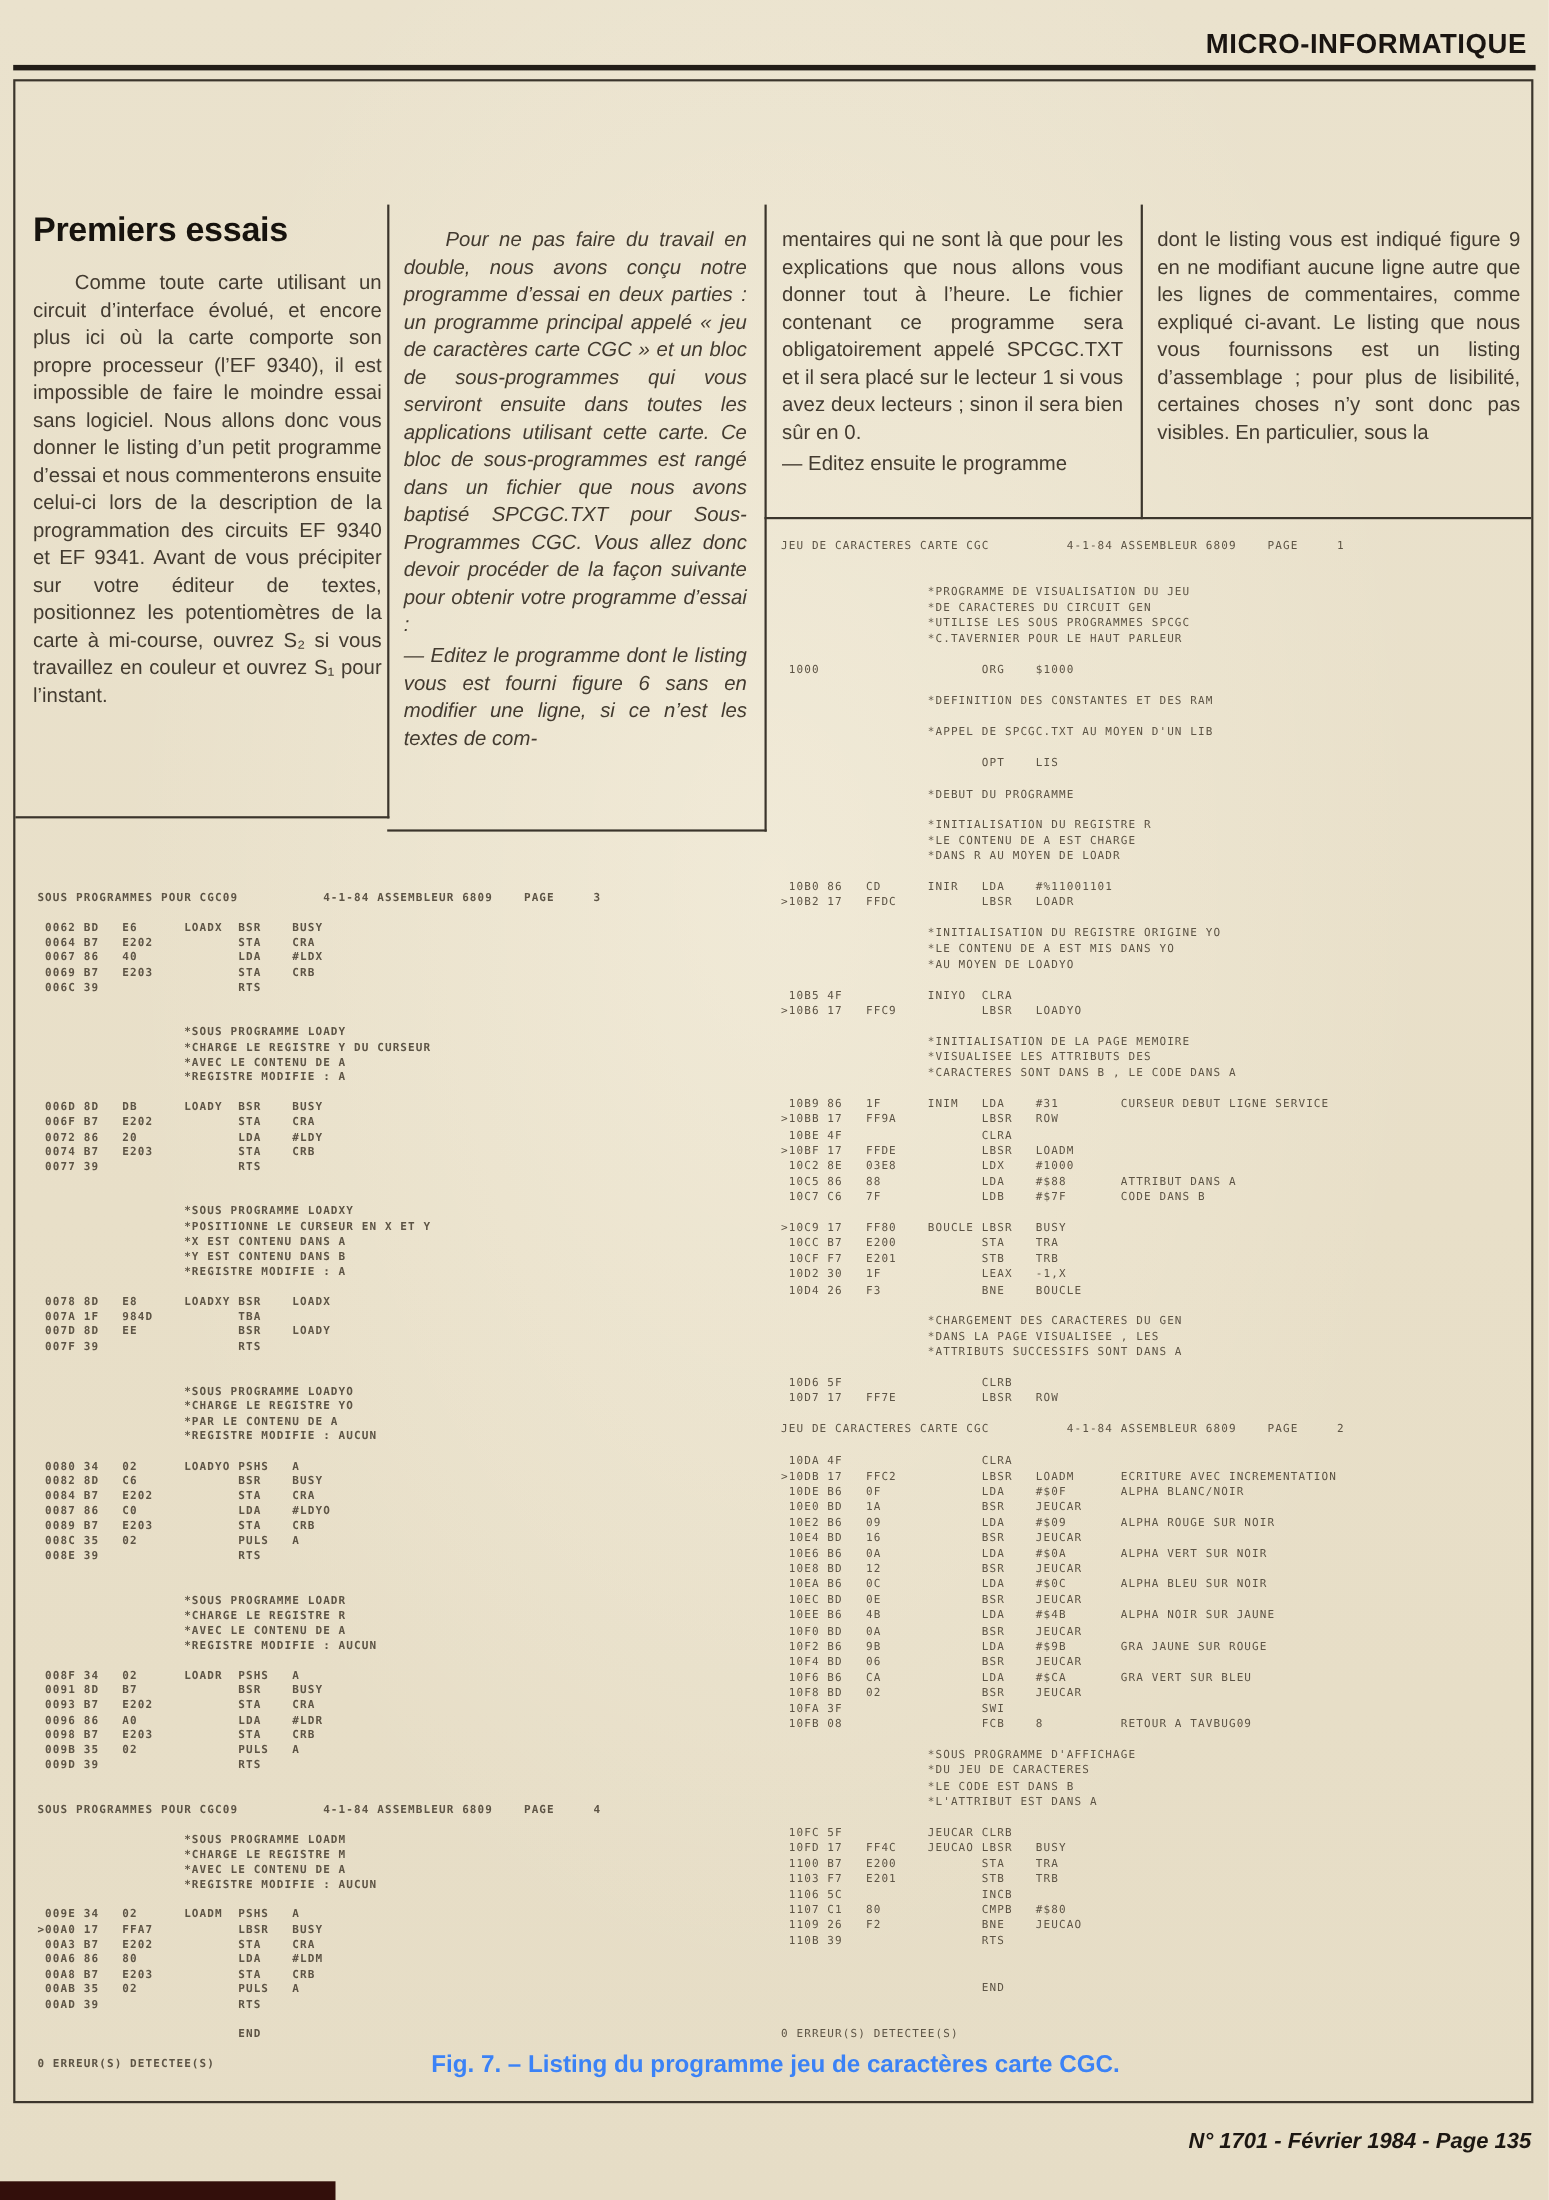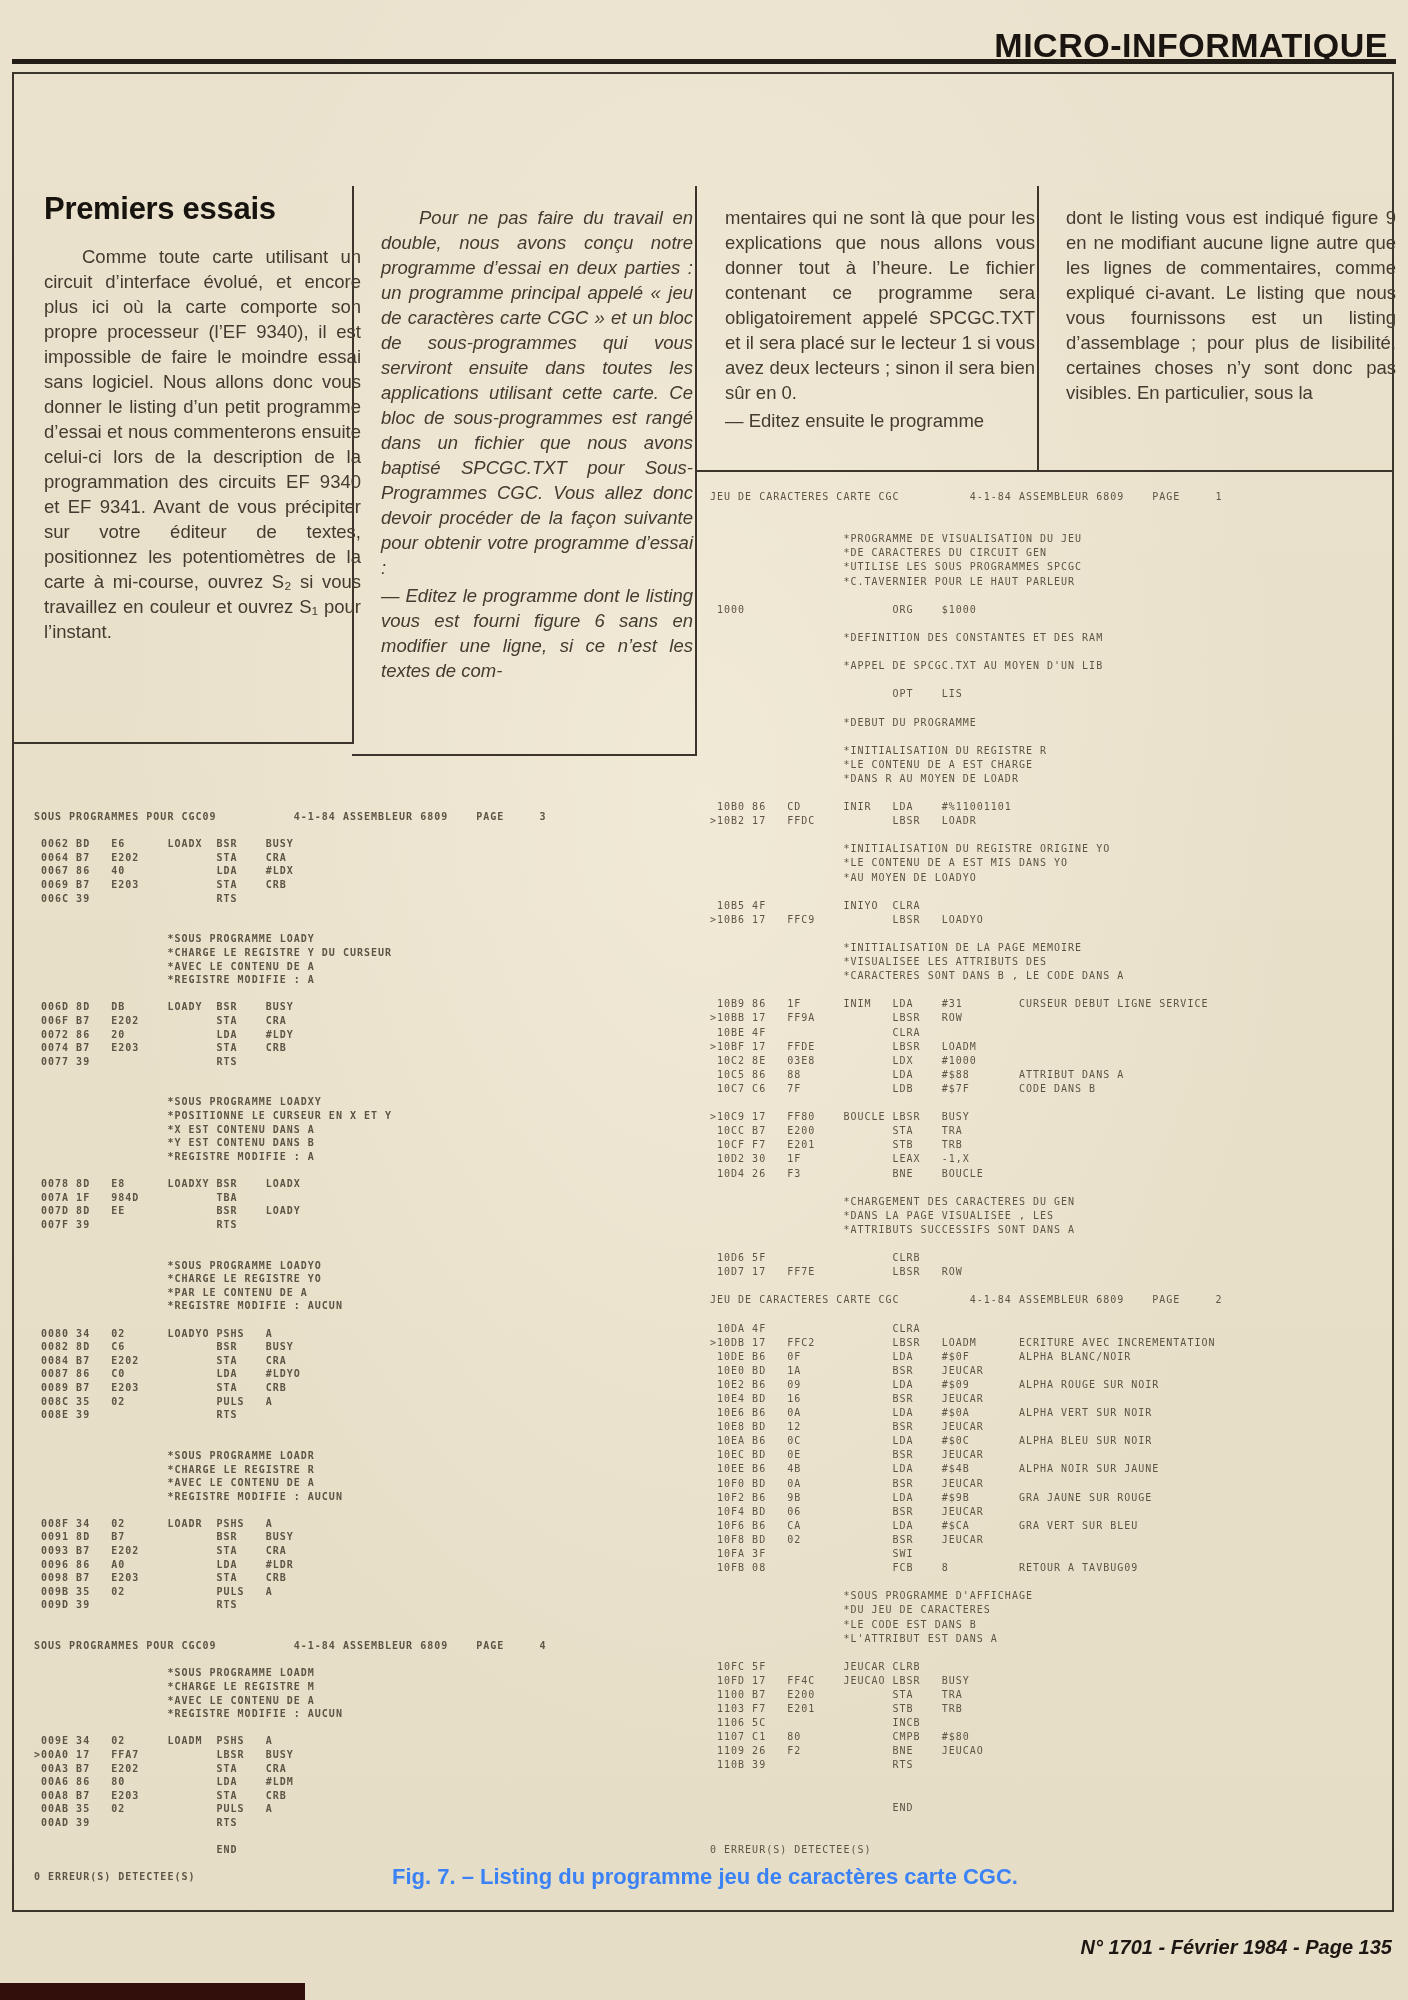--- a/index.html
+++ b/index.html
@@ -5,38 +5,38 @@
   html,body { margin:0; padding:0; }
   body {
     width:1408px; height:2000px; position:relative; overflow:hidden;
     background:
       radial-gradient(ellipse at 50% 40%, rgba(255,252,240,0.35), rgba(0,0,0,0) 60%),
       linear-gradient(180deg, #eae2cd 0%, #e8dfc8 55%, #e6ddc6 100%);
     font-family:"Liberation Sans", sans-serif;
   }
   .abs { position:absolute; }
   .magazine-header {
-    top:26px; right:20px; font-size:34px; font-weight:bold; letter-spacing:0.5px;
+    top:26px; right:20px; font-size:25px; font-weight:bold; letter-spacing:0.5px;
     color:#1a1511; font-family:"Liberation Sans", sans-serif;
   }
   .top-rule { left:12px; top:59px; width:1384px; height:5px; background:#221d17; }
   .frame {
     left:12px; top:72px; width:1382px; height:1840px;
     border:2px solid #3b352c; box-sizing:border-box; background:transparent;
   }
   .vrule { width:2px; background:#3b352c; }
   .hrule { height:2px; background:#3b352c; }
   #col-divider-1 { left:352px; top:186px; height:558px; }
   #col-divider-2 { left:695px; top:186px; height:570px; }
   #col-divider-3 { left:1037px; top:186px; height:286px; }
   #col-rule-1 { left:14px;  top:742px; width:340px; }
   #col-rule-2 { left:352px; top:754px; width:345px; }
   #col-rule-3 { left:695px; top:470px; width:697px; }
   .col {
-    text-align:justify; font-size:18.5px; line-height:25px; color:#433b30;margin-left:14px;
+    text-align:justify; font-size:18.5px; line-height:25px; color:#433b30;
   }
   #article-col-1 { left:30px;  top:192px; width:317px; }
   #article-col-2 { left:367px; top:205px; width:312px;font-style:italic; }
   #article-col-3 { left:711px; top:205px; width:310px; }
   #article-col-4 { left:1052px; top:205px; width:330px; }
   .article-title {
     font-size:31px; font-weight:bold; color:#17130e; margin:0 0 18px 0;
     letter-spacing:-0.3px; line-height:34px; text-align:left;
   }
   .col p { margin:0; }

